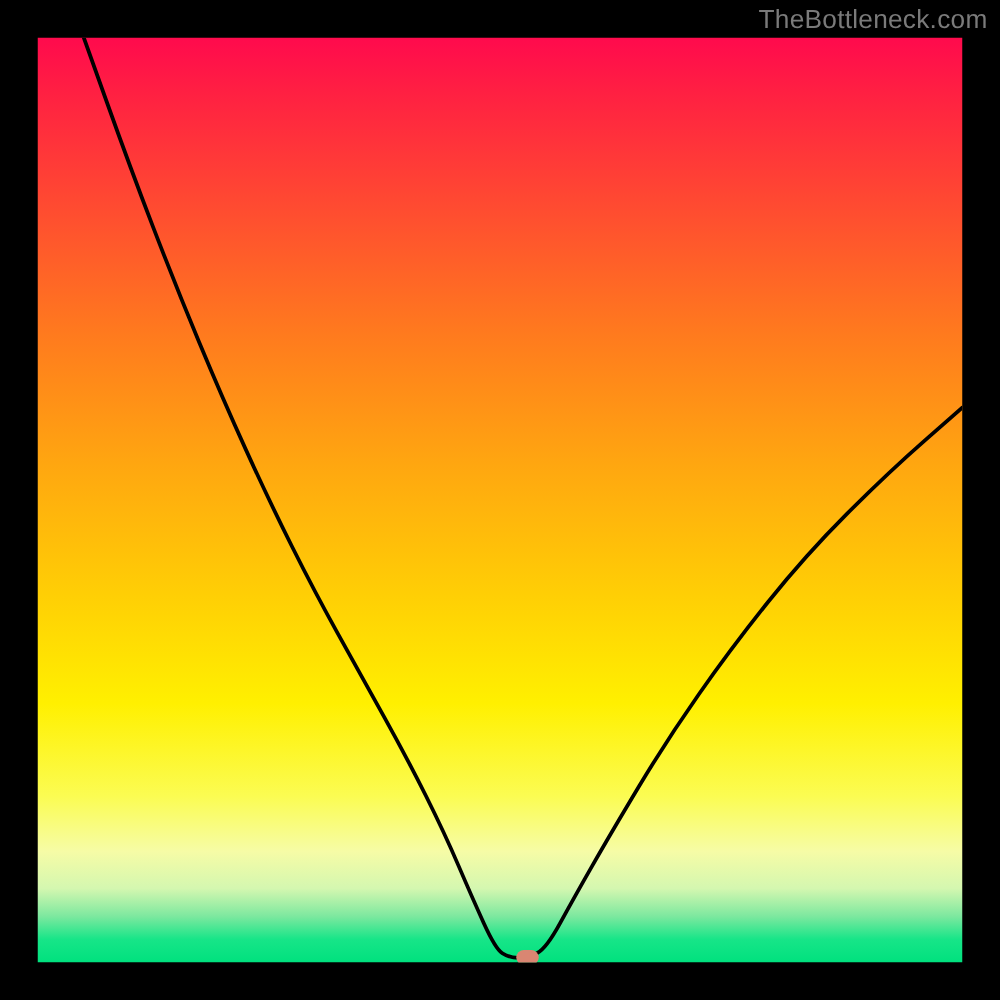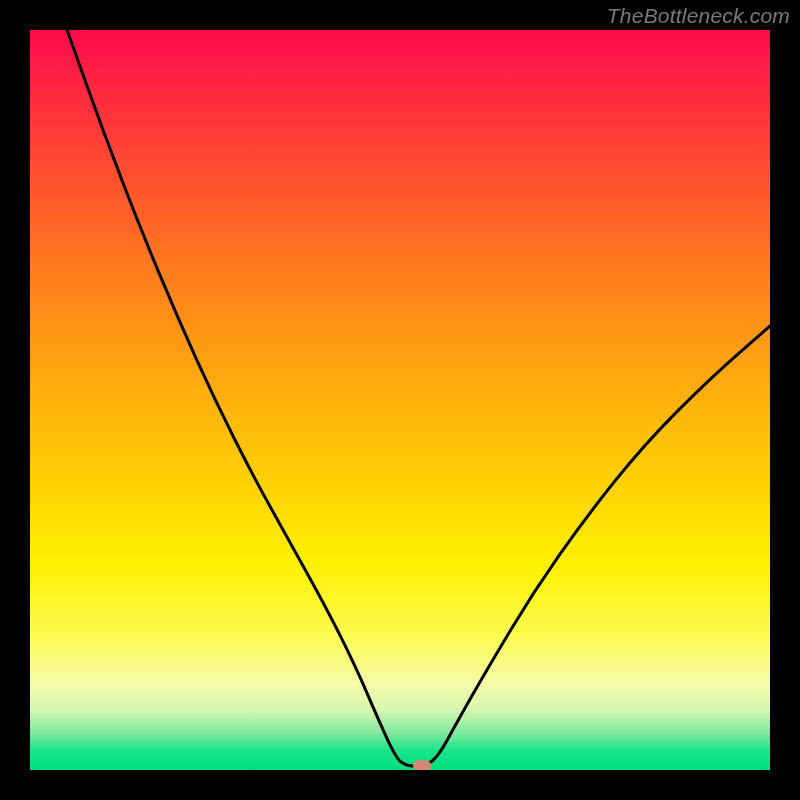--- a/index.html
+++ b/index.html
@@ -9,21 +9,20 @@
     height: 800px;
     background: #000;
     overflow: hidden;
     font-family: Arial, Helvetica, sans-serif;
   }
   .frame {
     position: relative;
     width: 800px;
     height: 800px;
     background: #000;
-    font-style: italic;
   }
   .watermark {
     position: absolute;
     top: 4px;
     right: 10px;
     color: #7a7a7a;
     font-size: 21px;
     font-weight: 500;
     letter-spacing: 0.2px;
     z-index: 30;

